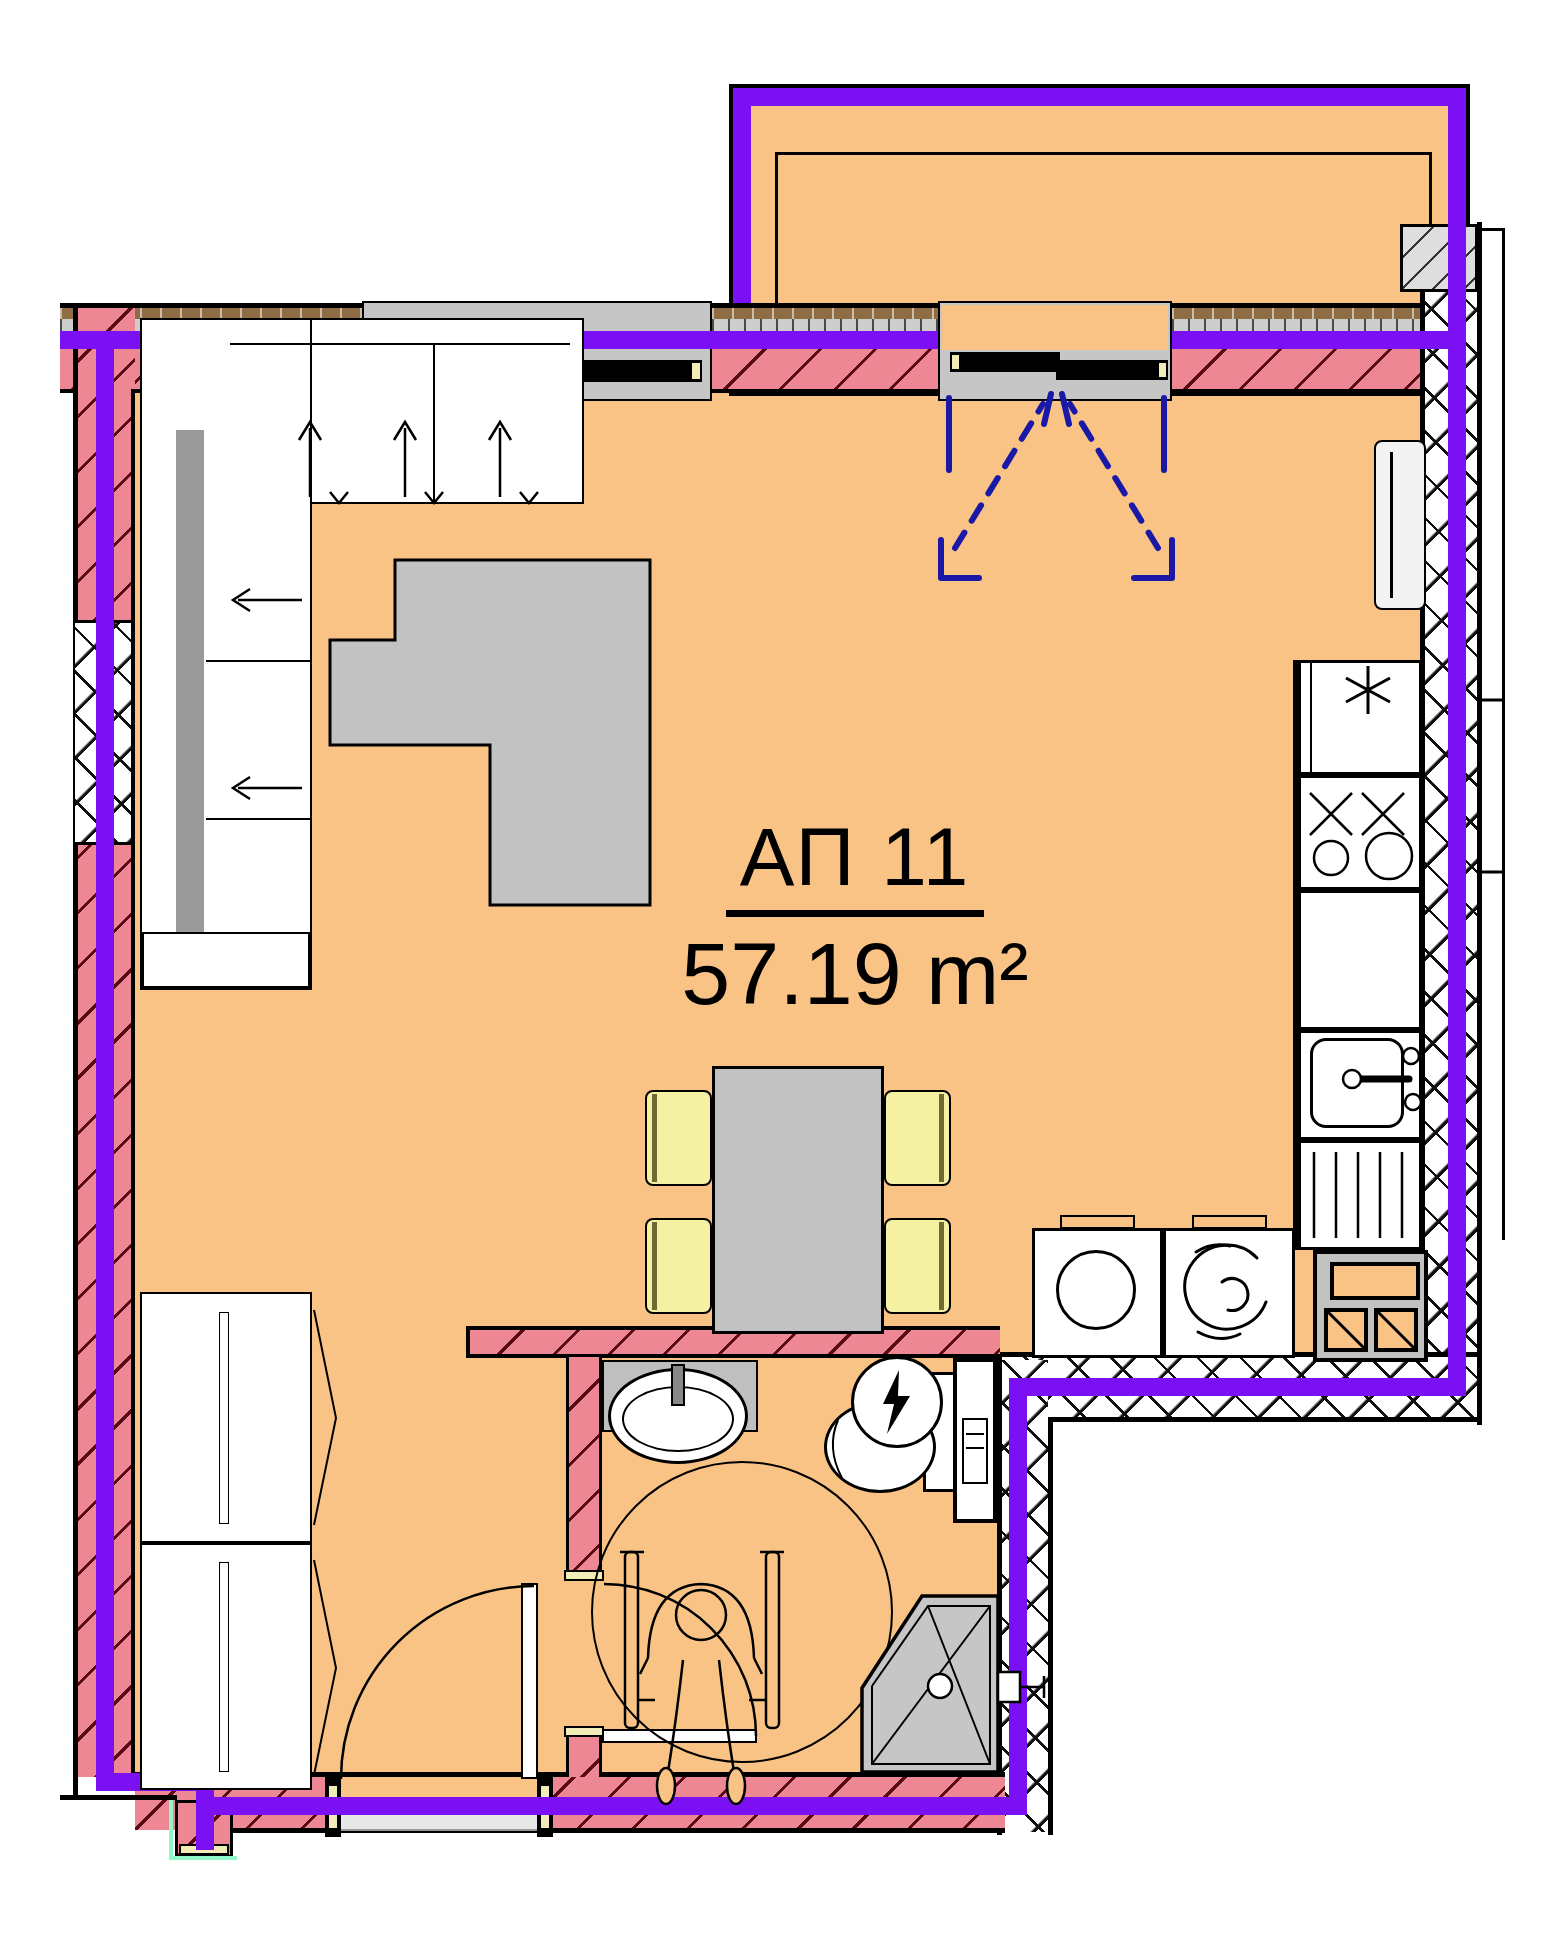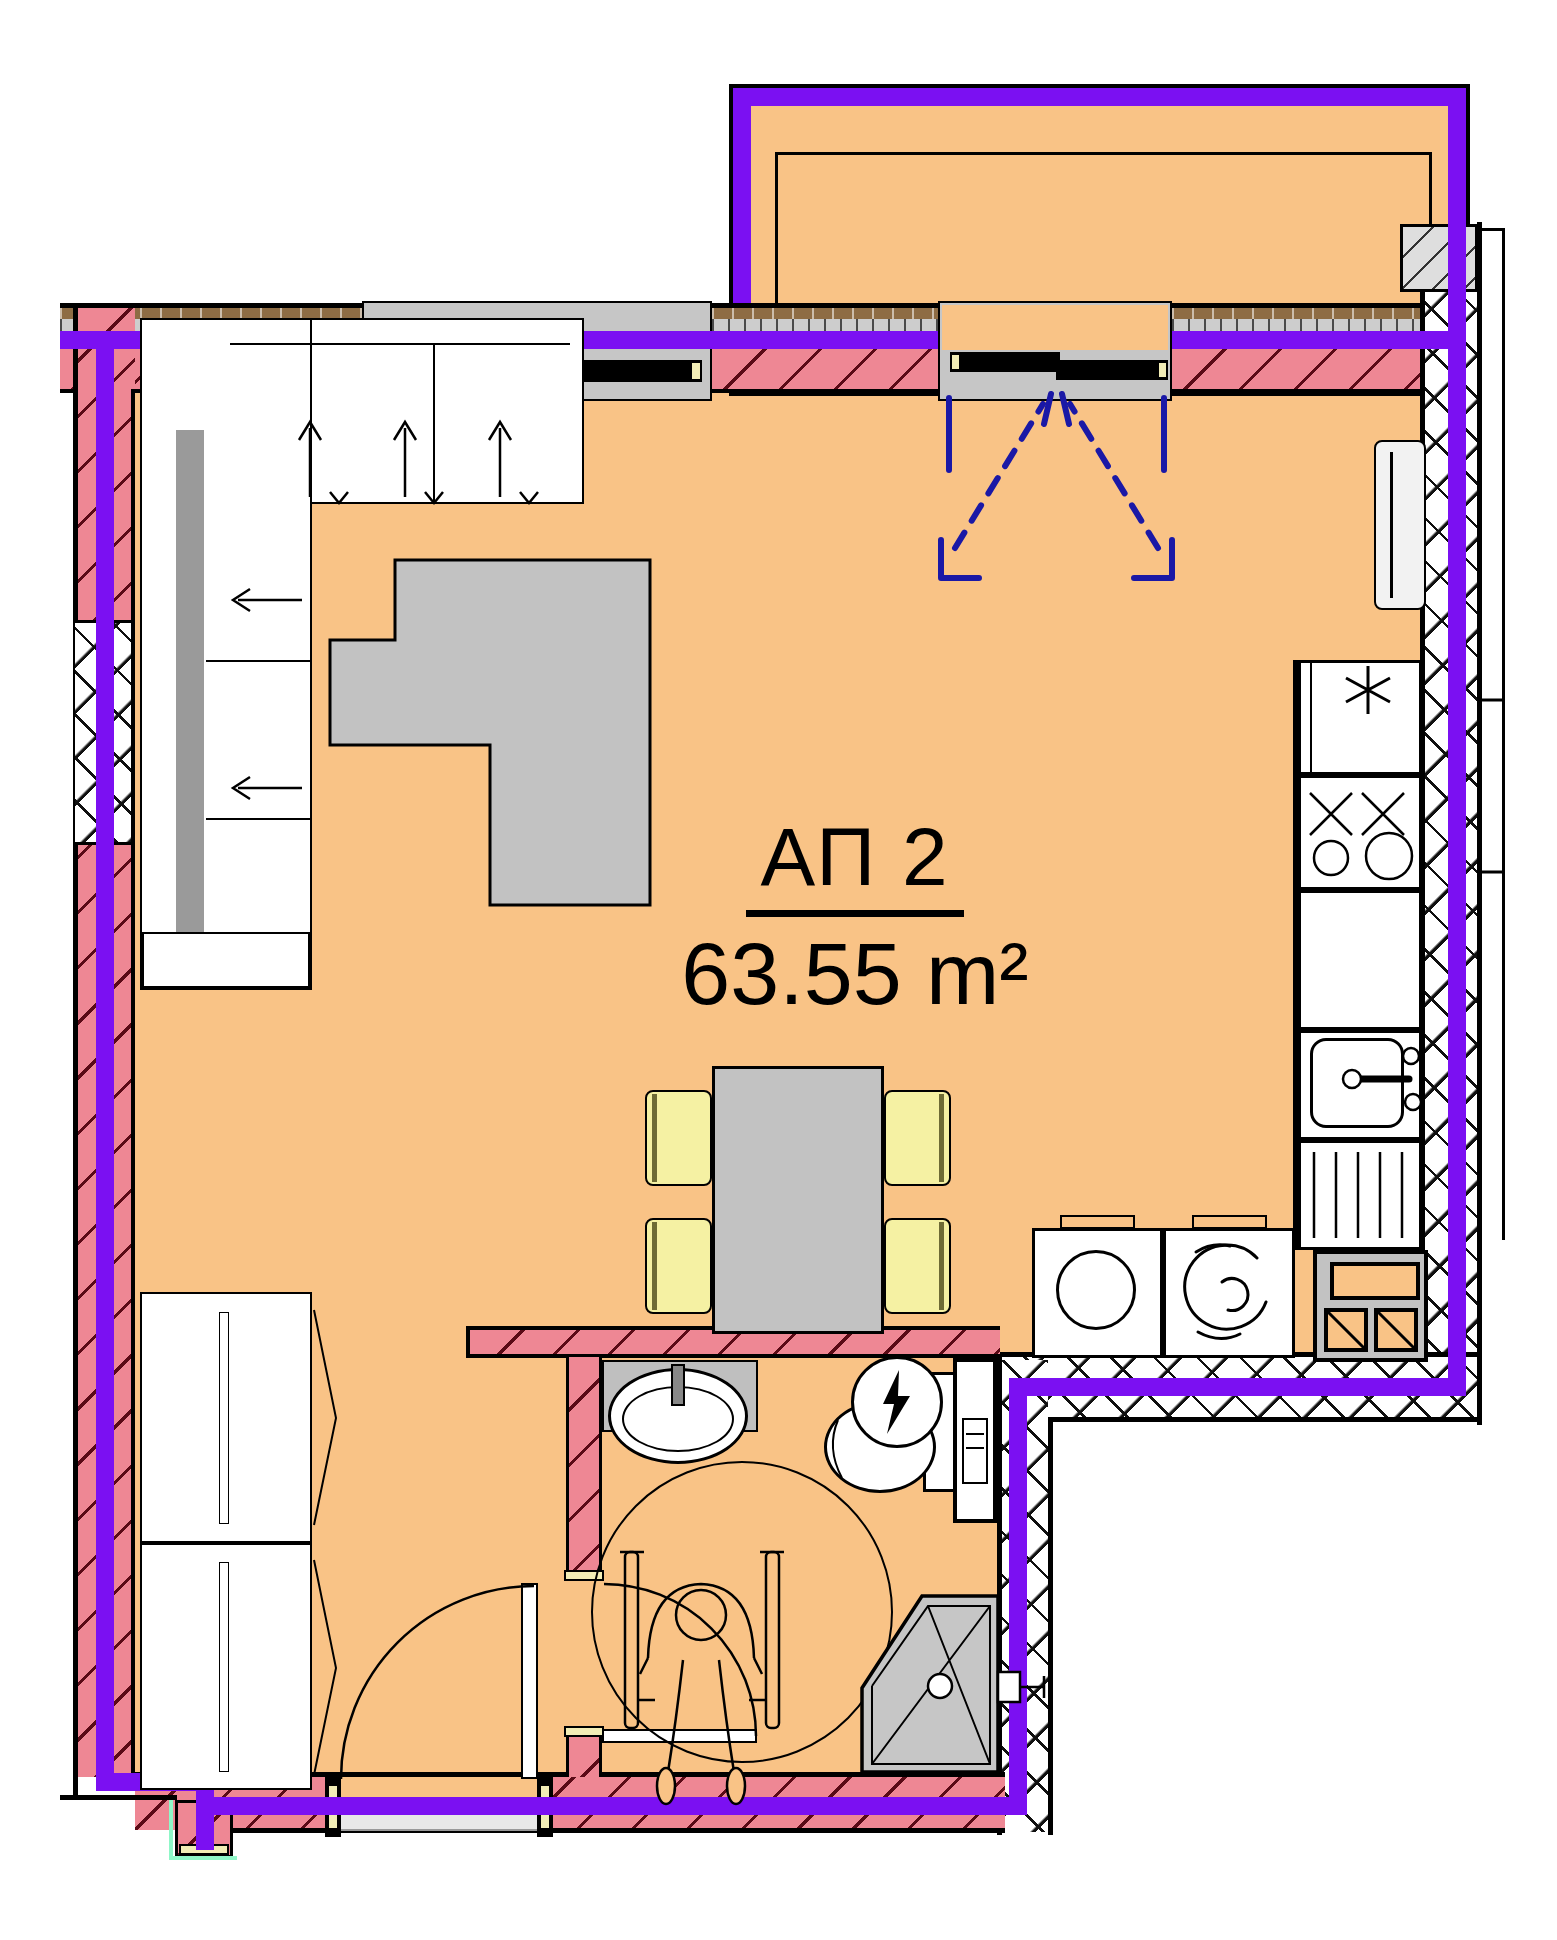--- a/index.html
+++ b/index.html
@@ -179,22 +179,22 @@
   <div class="a" style="left:923px;top:1372px;width:37px;height:120px;background:#fff;border:3px solid #000;"></div>
   <div class="a" style="left:824px;top:1401px;width:112px;height:92px;background:#fff;border:3px solid #000;border-radius:50%;"></div>
   <div class="a" style="left:851px;top:1356px;width:92px;height:92px;background:#fff;border:3px solid #000;border-radius:50%;"></div>
   <div class="a" style="left:953px;top:1358px;width:44px;height:165px;background:#fff;border:4px solid #000;"></div>
   <div class="a" style="left:962px;top:1418px;width:26px;height:66px;border:2px solid #000;"></div>
 
   <div class="a" style="left:521px;top:1583px;width:17px;height:196px;background:#fff;border:2.5px solid #000;"></div>
   <div class="a" style="left:602px;top:1729px;width:155px;height:14px;background:#fff;border:2.5px solid #000;"></div>
 
   <div class="a label" style="left:610px;top:810px;width:490px;">
-    <div class="unit">АП 2</div>
-    <div class="area">63.55 m²</div>
+    <div class="unit">АП 11</div>
+    <div class="area">57.19 m²</div>
   </div>
 
   <svg class="a" style="left:0;top:0;" width="1557" height="1940" viewBox="0 0 1557 1940">
 
     <polygon points="395,560 650,560 650,905 490,905 490,745 330,745 330,640 395,640" fill="#C2C2C2" stroke="#000" stroke-width="3"></polygon>
 
     <g stroke="#000" stroke-width="2.5" fill="none">
       <path d="M310,497 V428 M299,440 L310,422 L321,440"></path>
       <path d="M405,497 V428 M394,440 L405,422 L416,440"></path>
       <path d="M500,497 V428 M489,440 L500,422 L511,440"></path>

